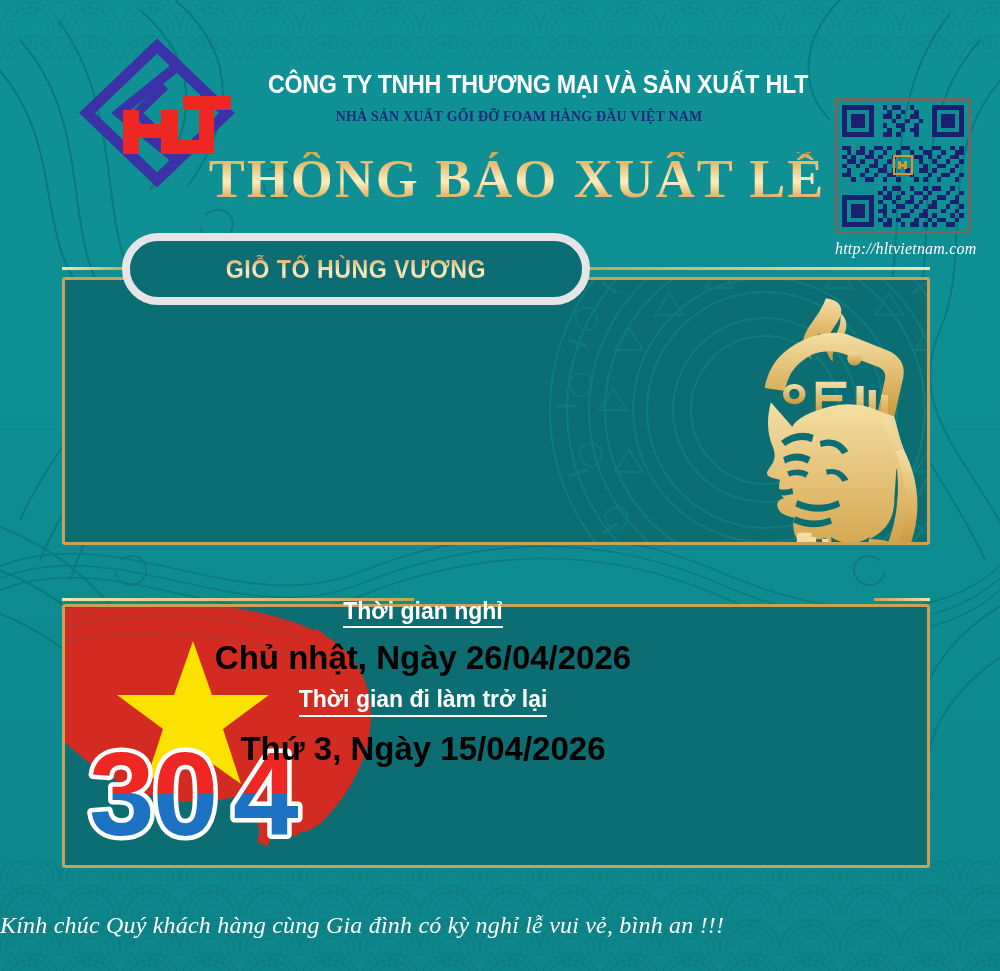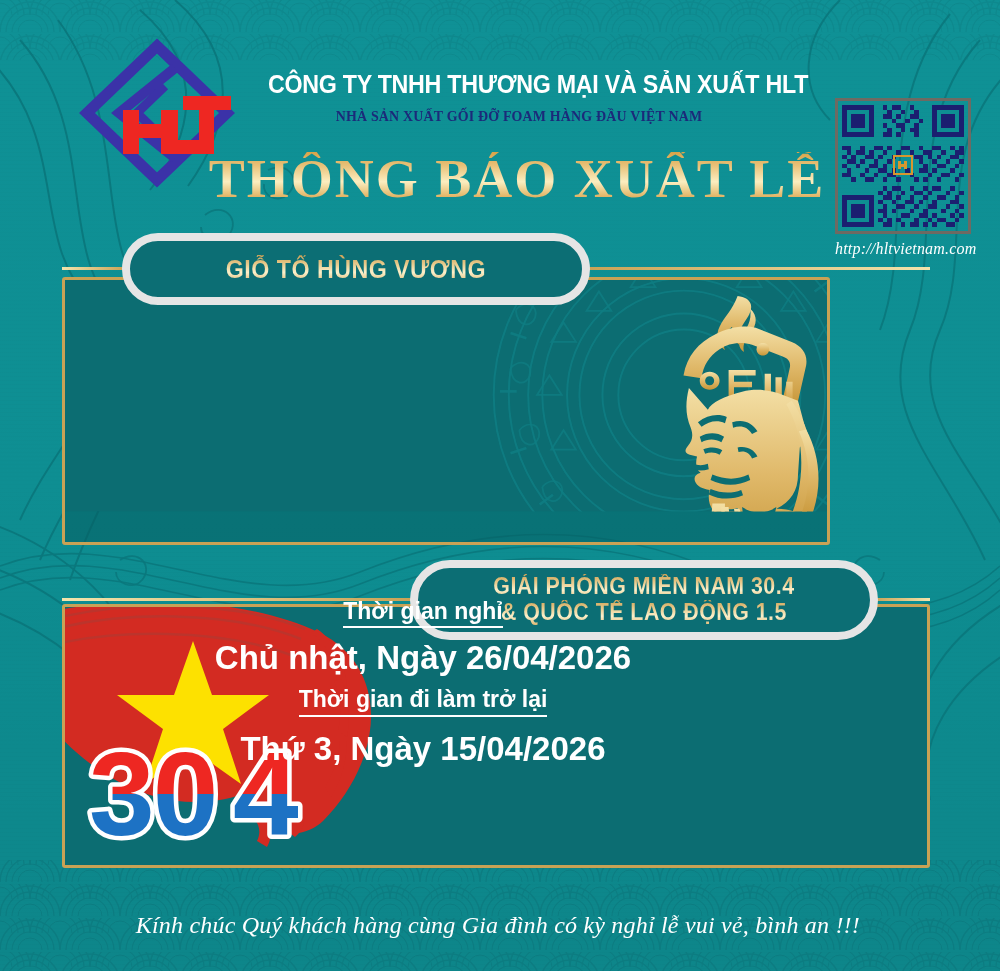--- a/index.html
+++ b/index.html
@@ -85,21 +85,21 @@
     letter-spacing:0.2px;
   }
 
   
   .card {
     position:absolute;
     border:3px solid #c9a255;
     background:rgba(6,92,96,0.55);
     border-radius:3px;
   }
-  #card-hung  { left:62px;  top:277px; width:768px; height:268px;padding-left:36px; }
+  #card-hung  { left:62px;  top:277px; width:868px; height:268px;padding-left:36px; }
   #card-3004  { left:62px;  top:604px; width:868px; height:264px; }
 
   .card-art { position:absolute; inset:0; overflow:hidden; }
 
   
   .pill {
     position:absolute;
     border:8px solid #e5e5e5;
     border-radius:200px;
     background:#0c6e74;
@@ -147,32 +147,32 @@
     color:#ffffff;
     display:inline-block;
     border-bottom:2.5px solid #ffffff;
     padding-bottom:2px;
     line-height:1.15;
   }
   .dateline {
     font-family:"Liberation Sans", sans-serif;
     font-weight:bold;
     font-size:33px;
-    color:#ffffff;
+    color:#000000;
     line-height:1.15;
     white-space:nowrap;
   }
   .gap-a { height:11px; }
   .gap-b { height:9px; }
   .gap-c { height:13px; }
 
   
   .footer {
-    position:absolute; left:12px; top:912px; width:848px;
-    text-align:right;
+    position:absolute; left:0; top:912px; width:848px;
+    text-align:left;
     font-family:"Liberation Serif", serif;
     font-style:italic;
     font-size:24px;
     color:#ffffff;
     letter-spacing:0.2px;
     white-space:nowrap;
   }
 </style>
 </head>
 <body>
@@ -612,21 +612,15 @@
           <text x="168" y="228" fill="url(#numSplit)" stroke="#ffffff" stroke-width="9" paint-order="stroke" stroke-linejoin="round">4</text>
         </g>
       </g>
     </svg>
 
   </div>
 
   <div class="gold-rule" id="rule-3004-left"></div>
   <div class="gold-rule" id="rule-3004-right"></div>
 
-  <div class="pill" id="pill-3004">
-    <div>
-      <div class="pill-text">GIẢI PHÓNG MIỀN NAM 30.4</div>
-      <div class="pill-text">&amp; QUỐC TẾ LAO ĐỘNG 1.5</div>
-    </div>
-  </div>
 
   <div class="footer">Kính chúc Quý khách hàng cùng Gia đình có kỳ nghỉ lễ vui vẻ, bình an !!!</div>
 </div>
 
 </body></html>

